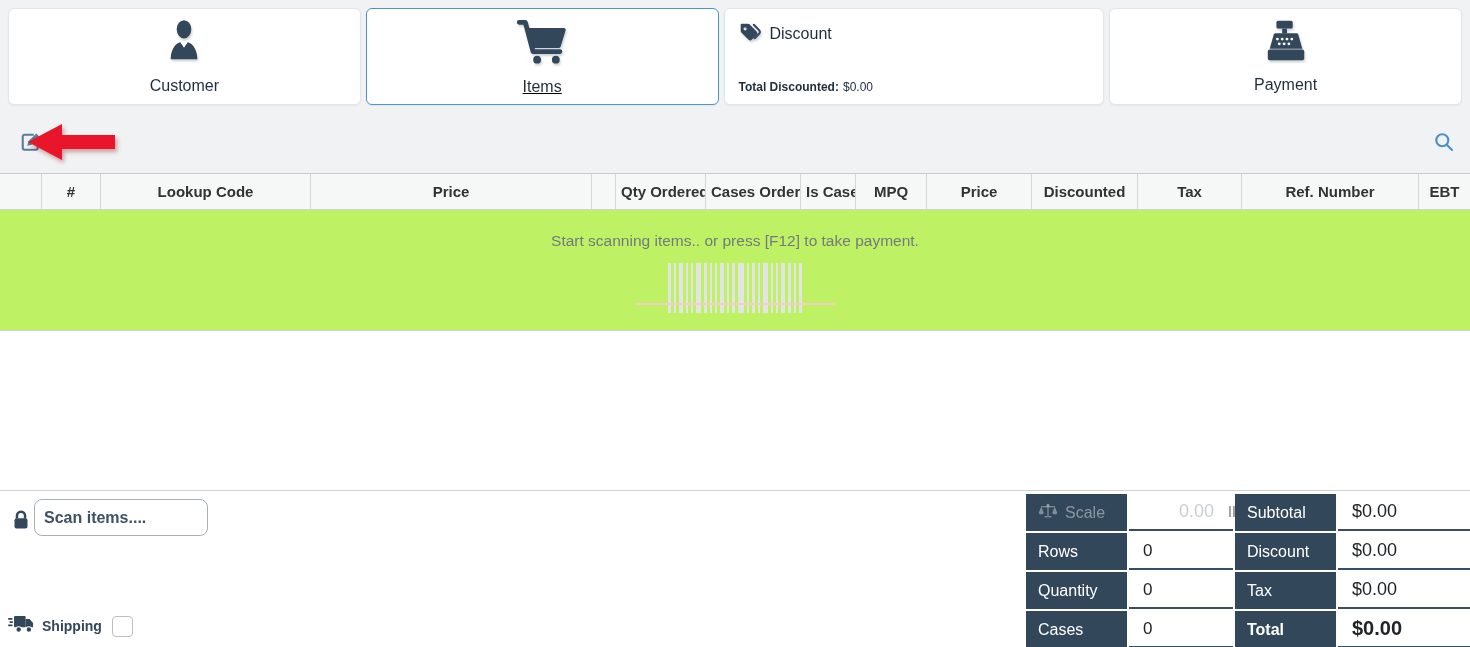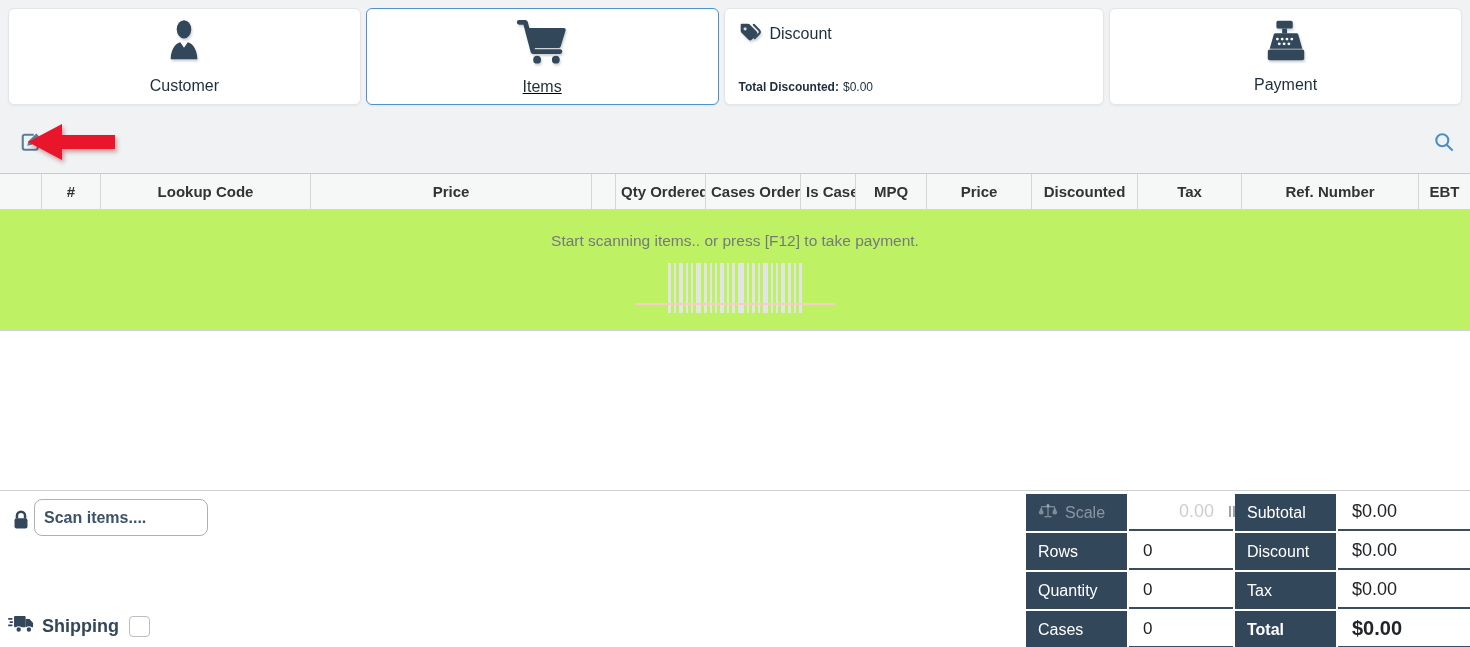--- a/index.html
+++ b/index.html
@@ -53,21 +53,21 @@
 
   
   .bottom-panel { position:absolute; left:0; top:491px; width:1470px; height:156px; background:#fff; }
   .lock-icon { position:absolute; left:12px; top:18px; }
   .scan-input { position:absolute; left:34px; top:8px; width:174px; height:37px;
                 border:1px solid #a9b0b6; border-radius:8px; padding:0 9px;
                 font-family:"Liberation Sans", sans-serif; font-size:16px; color:#3d5266; outline:none; }
   .scan-input::placeholder { color:#3d5266; font-weight:700; opacity:1; }
 
   .shipping-group { position:absolute; left:8px; top:123px; display:flex; align-items:center; gap:8px; }
-  .shipping-label { font-size:18px; font-weight:700; color:#33475b; }
+  .shipping-label { font-size:14px; font-weight:700; color:#33475b; }
   .shipping-checkbox { width:21px; height:21px; border:1px solid #b9bfc4; border-radius:4px;
                        background:#fff; appearance:none; cursor:pointer; margin-left:2px; }
 
   
   .summary { position:absolute; right:0; top:3px; display:grid;
              grid-template-columns:101px 104px 101px 132px; grid-auto-rows:37px; gap:2px; }
   .cell { display:flex; align-items:center; }
   .cell.label { background:#33475b; color:#fff; font-size:16px; padding-left:12px; gap:7px; }
   .cell.value { background:#fff; border-bottom:2px solid #3a4d60; padding-left:14px;
                 font-size:17px; color:#212529; }

